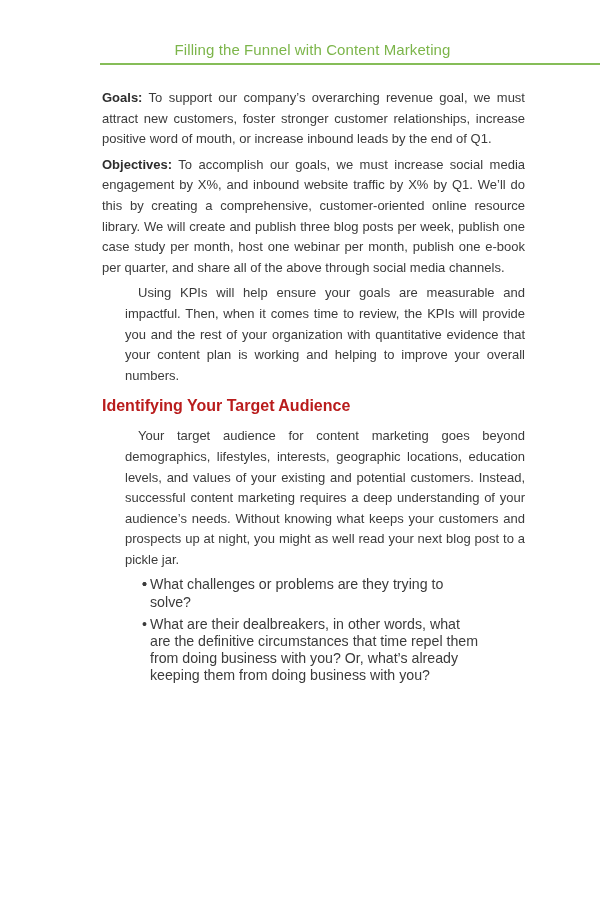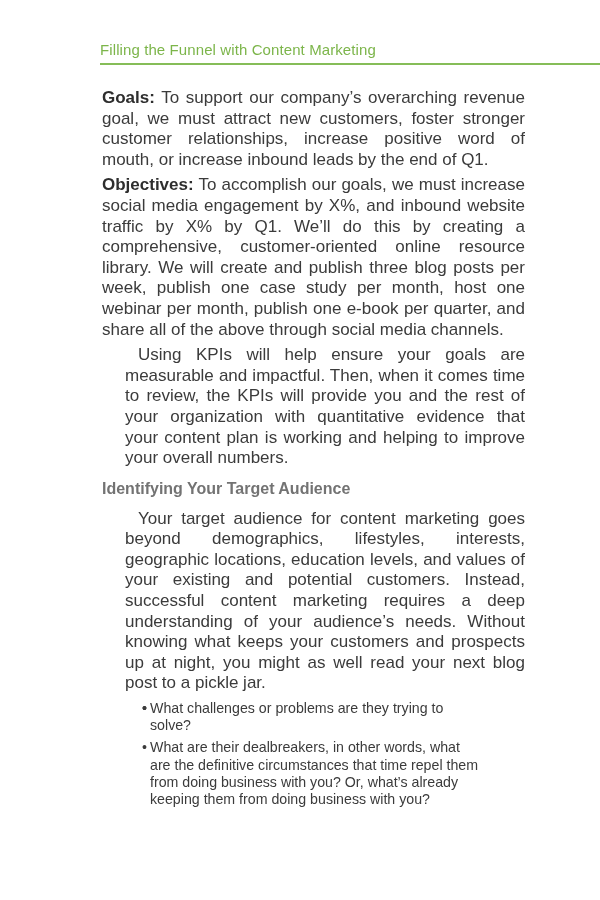--- a/index.html
+++ b/index.html
@@ -1,25 +1,25 @@
 <!DOCTYPE html>
 <html><head>
   <meta charset="utf-8">
   <style>
     html, body { margin: 0; padding: 0; background: #ffffff; }
     body { width: 600px; height: 900px; position: relative; overflow: hidden;
       font-family: "Liberation Sans", "DejaVu Sans", sans-serif; color: #3b3b3b; }
     .running-head { position: absolute; left: 100px; right: 75px; top: 41px;
-      text-align: left; font-size: 15px; color: #7cb54a; letter-spacing: 0.1px; }
+      text-align: center; font-size: 15px; color: #7cb54a; letter-spacing: 0.1px; }
     .rule { position: absolute; left: 100px; right: 0; top: 63px; height: 2px; background: #86bd58; }
     .content { position: absolute; left: 102px; width: 423px; top: 88px; }
-    p { margin: 0 0 5px 0; font-size: 17px; line-height: 20.6px; text-align: justify; }
+    p { margin: 0 0 5px 0; font-size: 13px; line-height: 20.6px; text-align: justify; }
     p.indent { text-indent: 13px; margin-left: 23px; }
     .lead { font-weight: bold; color: #2e2e2e; }
-    h2 { margin: 10px 0 10px 0; font-size: 16px; line-height: 20px; font-weight: bold; color: #737373; }
+    h2 { margin: 10px 0 10px 0; font-size: 16px; line-height: 20px; font-weight: bold; color: #b91c1c; }
     ul { list-style: none; margin: 6px 0 0 0; padding: 0 0 0 40px; width: 340px; }
     li { position: relative; padding-left: 8px; font-size: 14.2px; line-height: 17.2px; margin-bottom: 5px; text-align: left; }
     li .bullet { position: absolute; left: 0; top: 0; }
   </style>
 </head>
 <body>
 
 <div class="running-head">Filling the Funnel with Content Marketing</div>
 <div class="rule"></div>
 

